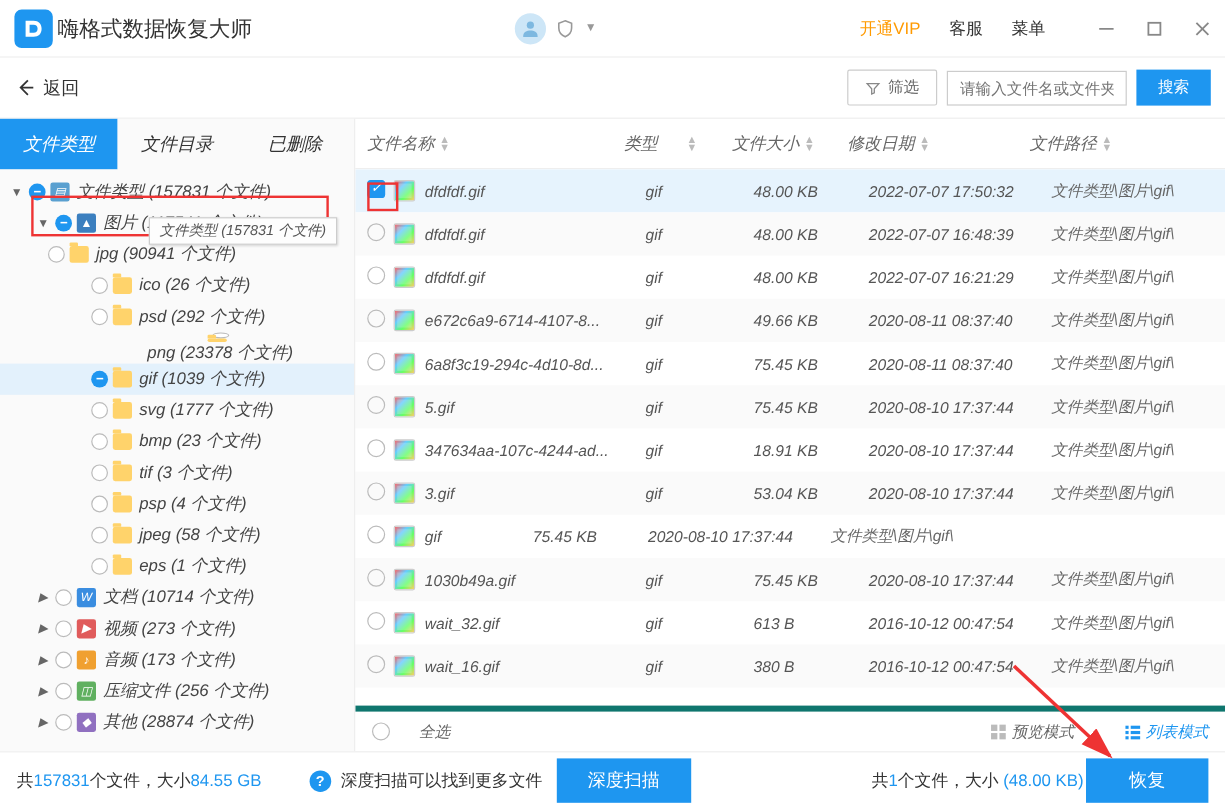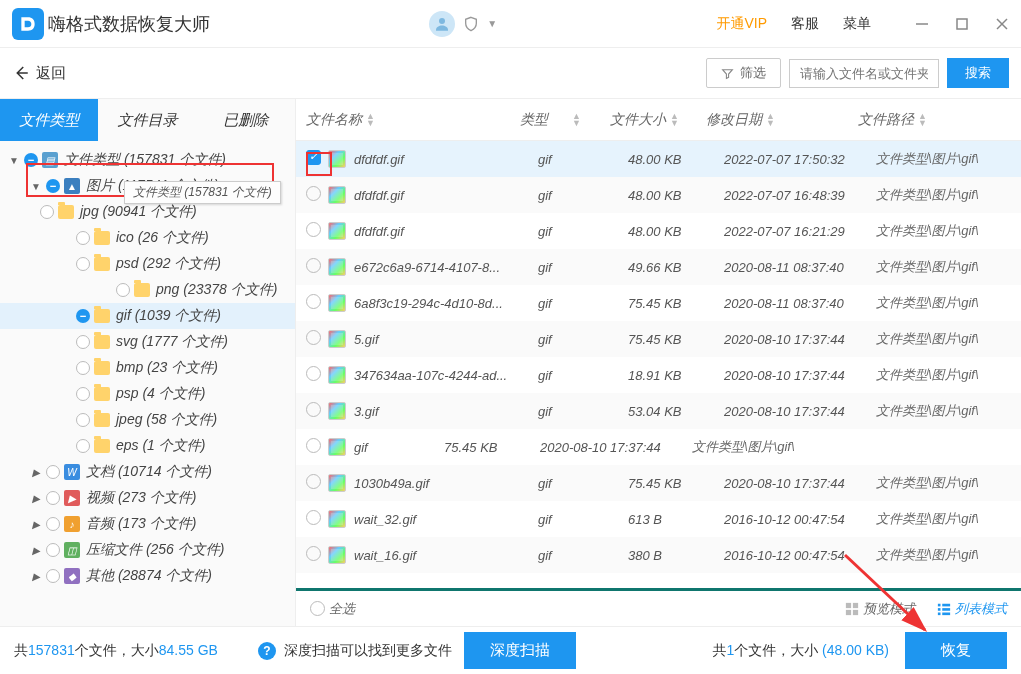--- a/index.html
+++ b/index.html
@@ -62,34 +62,34 @@
 .chk-box { width:15px; height:15px; border:1.5px solid #bbb; border-radius:50%; display:inline-block;}
 .chk-box.on{background:#1e96f0;border-color:#1e96f0;position:relative;border-radius:3px;}
 .chk-box.on::after{content:"✓";color:#fff;font-size:11px;position:absolute;top:-1px;left:2px;}
 .file-ico { width:18px; height:18px; margin:0 8px 0 4px; border:1px solid #ccc; border-radius:2px; background:linear-gradient(135deg,#f66,#6cf,#6f6,#fc6); position:relative; flex-shrink:0;}
 .file-ico::after{content:"";position:absolute;inset:2px;background:#fff;opacity:.2;}
 .fn{width:184px; overflow:hidden; text-overflow:ellipsis; white-space:nowrap;}
 .ft{width:90px;} .fs{width:96px;} .fd{width:152px;} .fp{flex:1; overflow:hidden; text-overflow:ellipsis; white-space:nowrap; color:#666;}
 .hl-chk{position:absolute;border:2px solid #e33;pointer-events:none;}
 
 
-.pane-footer{height:38px;display:flex;align-items:center;padding:0 14px;border-top:3px solid #0f766e;gap:4px;color:#666;font-size:13px;}
+.pane-footer{height:38px;display:flex;align-items:center;padding:0 14px;border-top:5px solid #0f766e;gap:24px;color:#666;font-size:13px;}
 .pane-footer .spacer{flex:1;}
 .view-toggle{display:flex;align-items:center;gap:4px;cursor:pointer;}
 .view-toggle.active{color:#1e96f0;}
 
 
 .statusbar { height:48px; display:flex; align-items:center; padding:0 14px; border-top:1px solid #eee; font-size:14px;}
 .statusbar .info1{color:#333;}
 .statusbar .num{color:#1e96f0;}
 .statusbar .scan-tip{display:flex;align-items:center;gap:8px;margin-left:40px;color:#333;}
 .q-icon{width:18px;height:18px;border-radius:50%;background:#1e96f0;color:#fff;display:flex;align-items:center;justify-content:center;font-size:12px;font-weight:bold;}
 .deep-btn{background:#1e96f0;color:#fff;padding:9px 26px;border:none;font-size:15px;cursor:pointer;margin-left:12px;}
 .statusbar .spacer{flex:1;}
-.recover-btn{background:#1e96f0;color:#fff;padding:9px 36px;border:none;font-size:15px;cursor:pointer;margin-left:16px;}
+.recover-btn{background:#1e96f0;color:#fff;padding:9px 36px;border:none;font-size:15px;cursor:pointer;margin-left:2px;}
 
 
 .arrow{position:absolute;pointer-events:none;}
 .arrow svg{overflow:visible;}
 </style>
 </head>
 <body>
 
 <div class="titlebar">
   <div class="logo">
@@ -184,39 +184,44 @@
           <div class="tree-row" style="padding-left: 72px;">
             <span class="badge empty"></span>
             <span class="folder-icon"></span>
             <span>ico (26 个文件)</span>
           </div>
           <div class="tree-row" style="padding-left: 72px;">
             <span class="badge empty"></span>
             <span class="folder-icon"></span>
             <span>psd (292 个文件)</span>
           </div>
-          <div class="tree-row" style="padding-left: 112px;">
+          <div class="tree-row" style="padding-left: 72px; flex-direction: column;">
             <span class="badge empty"></span>
             <span class="folder-icon"></span>
             <span>png (23378 个文件)</span>
           </div>
           <div class="tree-row sel" style="padding-left: 72px;">
             <span class="badge minus">−</span>
             <span class="folder-icon"></span>
             <span>gif (1039 个文件)</span>
           </div>
           <div class="tree-row" style="padding-left: 72px;">
             <span class="badge empty"></span>
             <span class="folder-icon"></span>
             <span>svg (1777 个文件)</span>
           </div>
           <div class="tree-row" style="padding-left: 72px;">
             <span class="badge empty"></span>
             <span class="folder-icon"></span>
             <span>bmp (23 个文件)</span>
+          </div>
+          <div class="tree-row" style="padding-left: 72px;">
+            <span class="badge empty"></span>
+            <span class="folder-icon"></span>
+            <span>tif (3 个文件)</span>
           </div>
           <div class="tree-row" style="padding-left: 72px;">
             <span class="badge empty"></span>
             <span class="folder-icon"></span>
             <span>psp (4 个文件)</span>
           </div>
           <div class="tree-row" style="padding-left: 72px;">
             <span class="badge empty"></span>
             <span class="folder-icon"></span>
             <span>jpeg (58 个文件)</span>

